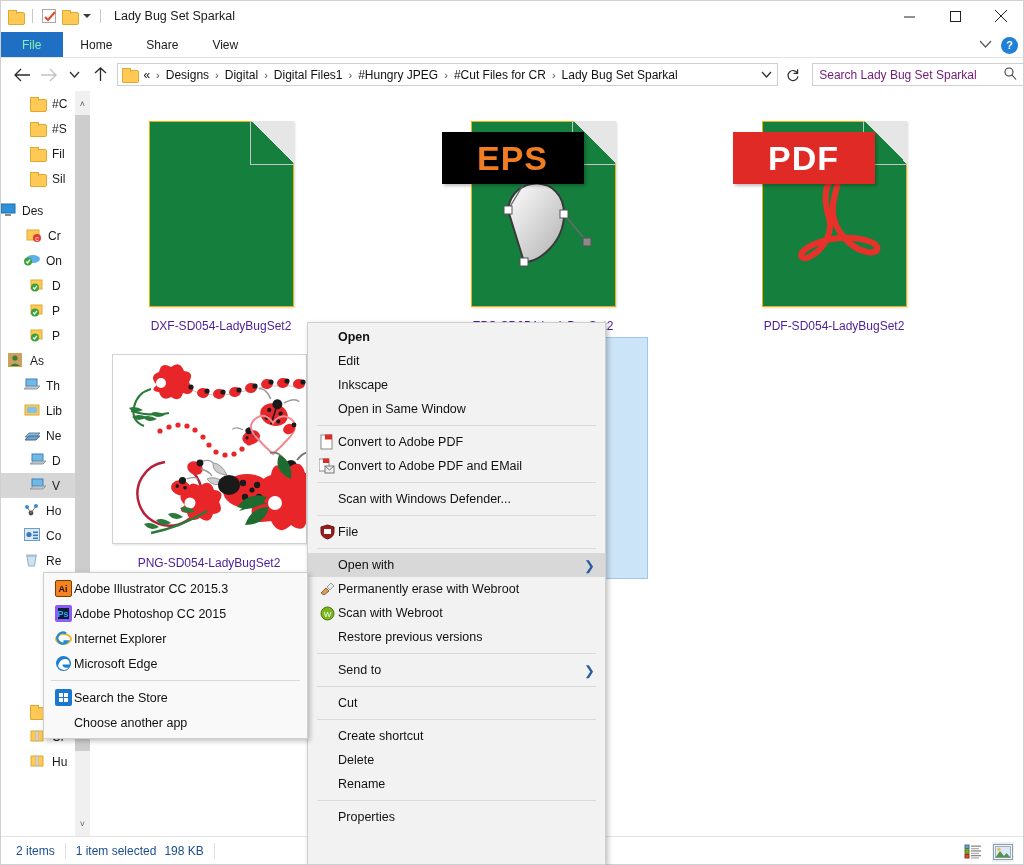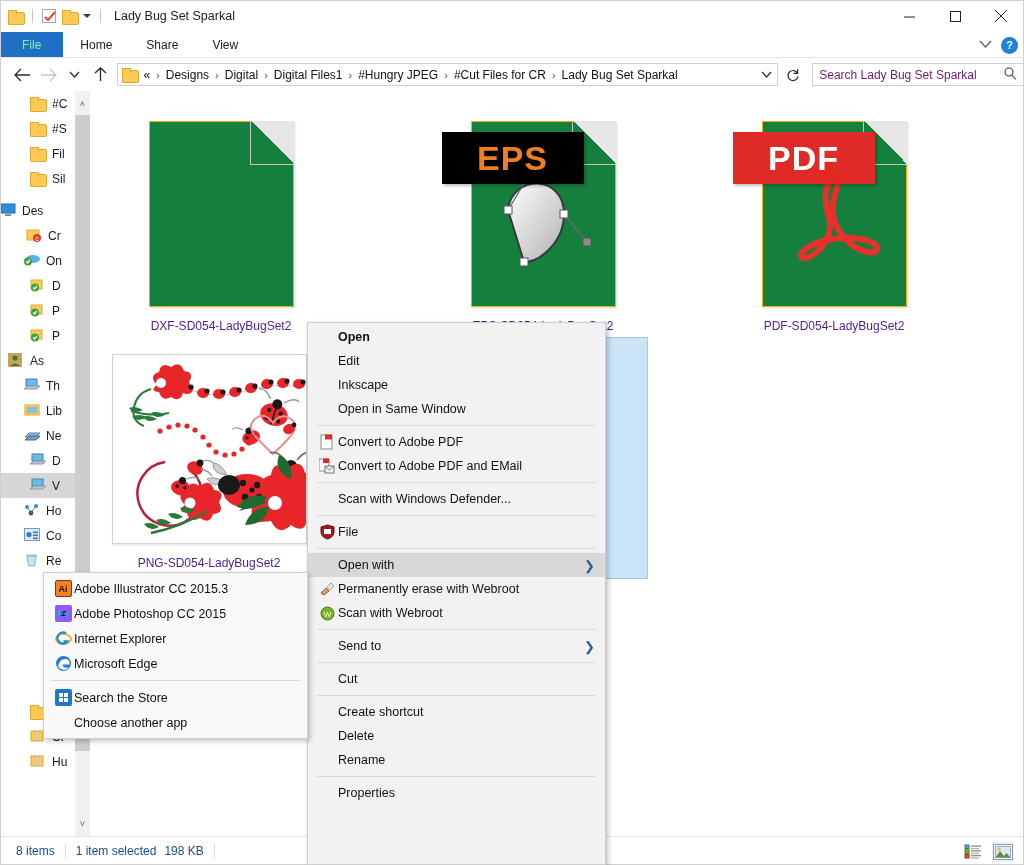--- a/index.html
+++ b/index.html
@@ -130,21 +130,21 @@
     box-shadow:2px 2px 5px rgba(0,0,0,.25); padding:3px 0; z-index:50;
     font-size:12.5px; color:#111;
   }
   .submenu .mi { height:25px; padding-left:8px; }
   .submenu .msep { margin:4px 7px; }
 
   
   .appico { width:17px;height:17px; border-radius:2px; display:flex;align-items:center;justify-content:center;
             font-size:9px;font-weight:bold;color:#fff; }
   .ai { background:#f58220; color:#2b1400; border:1px solid #7a3f00;}
-  .ps { background:#0a1f33; color:#31a8ff; border:6px solid #8b5cf6;}
+  .ps { background:#0a1f33; color:#31a8ff; border:3px solid #8b5cf6;}
 
   
   .statusbar { position:absolute; left:0; top:836px; width:1024px; height:29px; background:#fff;
                border-top:1px solid #e3e3e3; display:flex; align-items:center; }
   .st-txt { font-size:12px; color:#1a4d8f; margin-left:16px; }
   .st-sep { width:1px;height:16px;background:#e0e0e0; margin:0 10px; }
   .viewbtns { position:absolute; right:10px; top:0; height:29px; display:flex; align-items:center; gap:8px; }
   .vbtn { width:22px;height:20px; display:flex;align-items:center;justify-content:center; }
   .vbtn.active { background:#e8f0f9; }
 
@@ -754,20 +754,24 @@
       </div>
     <div class="mi">
       <span class="micon">
         <svg width="15" height="15" viewBox="0 0 15 15">
             <circle cx="7.5" cy="7.5" r="6.5" fill="#7ab51d" stroke="#4e7a10"></circle>
             <text x="7.5" y="11" font-size="8" fill="#fff" text-anchor="middle" font-family="Liberation Sans, sans-serif">W</text>
           </svg>
         </span>
       <span class="mtxt">Scan with Webroot</span>
       </div>
+    <div class="mi">
+      <span class="micon"></span>
+      <span class="mtxt">Restore previous versions</span>
+      </div>
 
     <div class="msep"></div>
 
     <div class="mi">
       <span class="micon"></span>
       <span class="mtxt">Send to</span>
       <span class="arrow">❯</span>
       </div>
 
     <div class="msep"></div>
@@ -846,21 +850,21 @@
         </span>
       <span class="mtxt">Search the Store</span>
       </div>
     <div class="mi">
       <span class="micon"></span>
       <span class="mtxt">Choose another app</span>
       </div>
   </div>
 
   <div class="statusbar">
-    <span class="st-txt">8 items</span>
+    <span class="st-txt">2 items</span>
     <span class="st-sep"></span>
     <span class="st-txt" style="margin-left:0">1 item selected</span>
     <span class="st-txt" style="margin-left:8px">198 KB</span>
     <span class="st-sep"></span>
 
     <div class="viewbtns">
       <div class="vbtn">
         <svg width="18" height="15" viewBox="0 0 18 15">
           <rect x="1" y="1" width="4" height="3.5" fill="#6a9fc8" stroke="#44708f"></rect>
           <rect x="1" y="5.8" width="4" height="3.5" fill="#7ab51d" stroke="#4e7a10"></rect>

